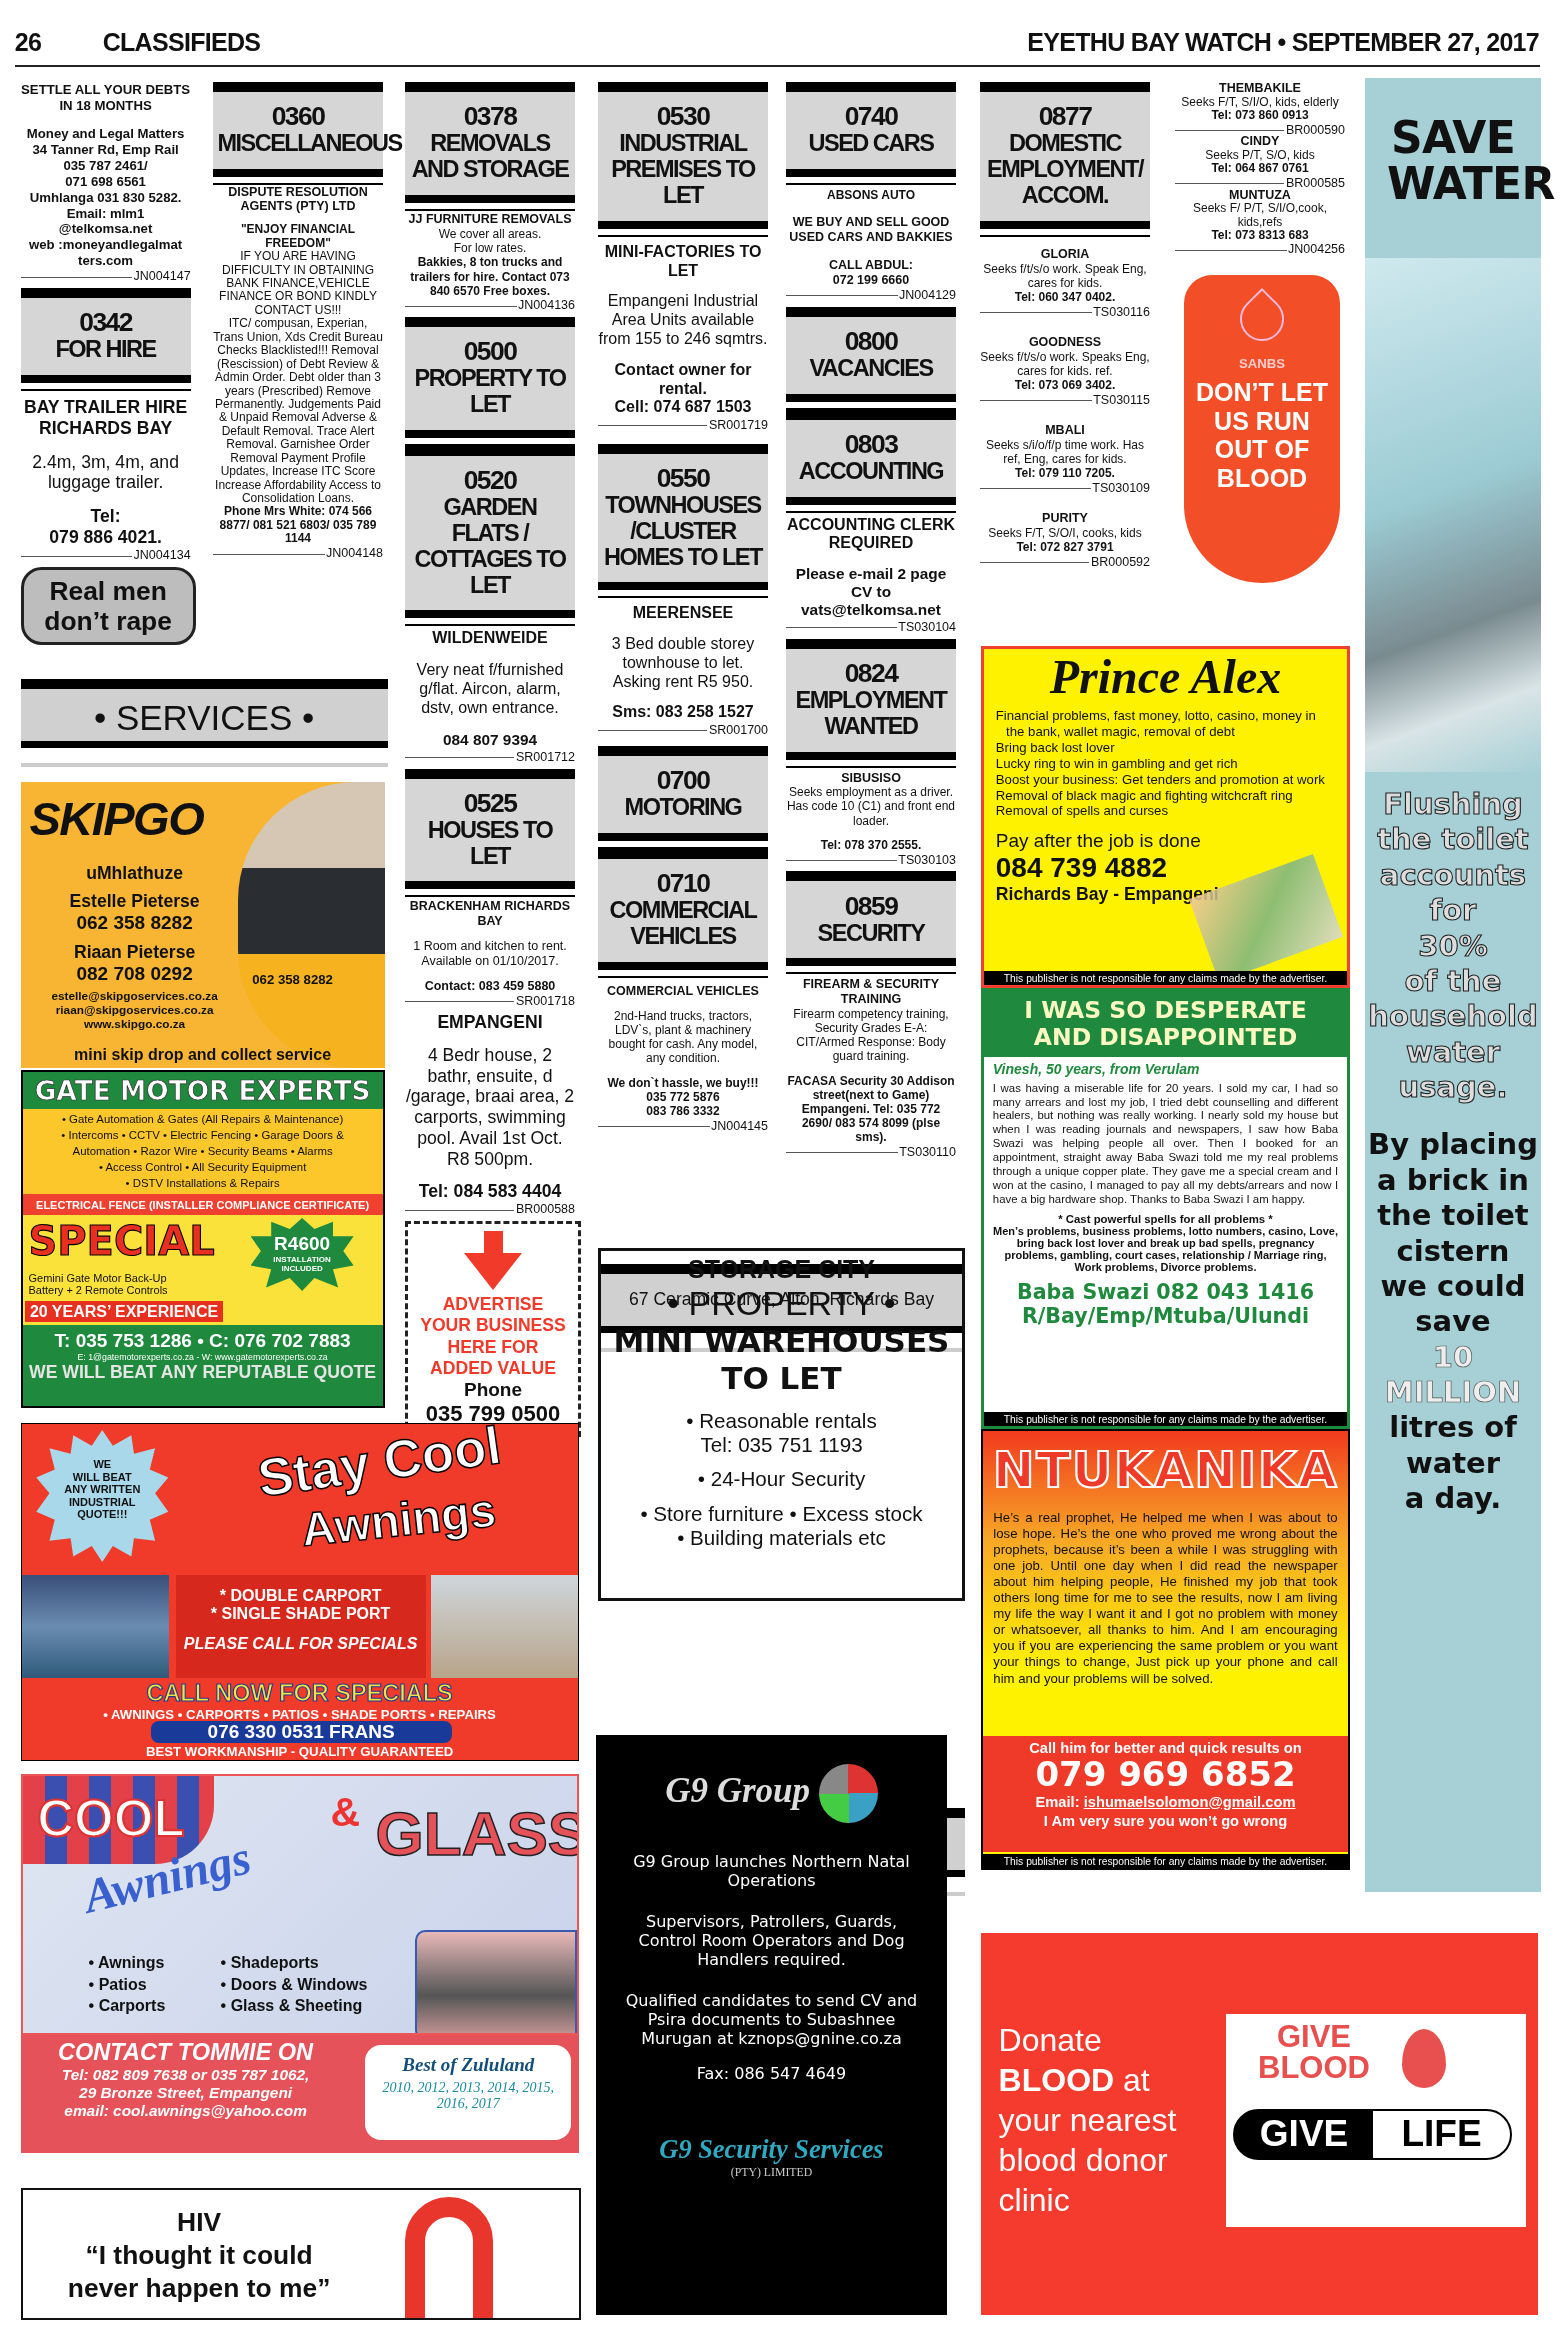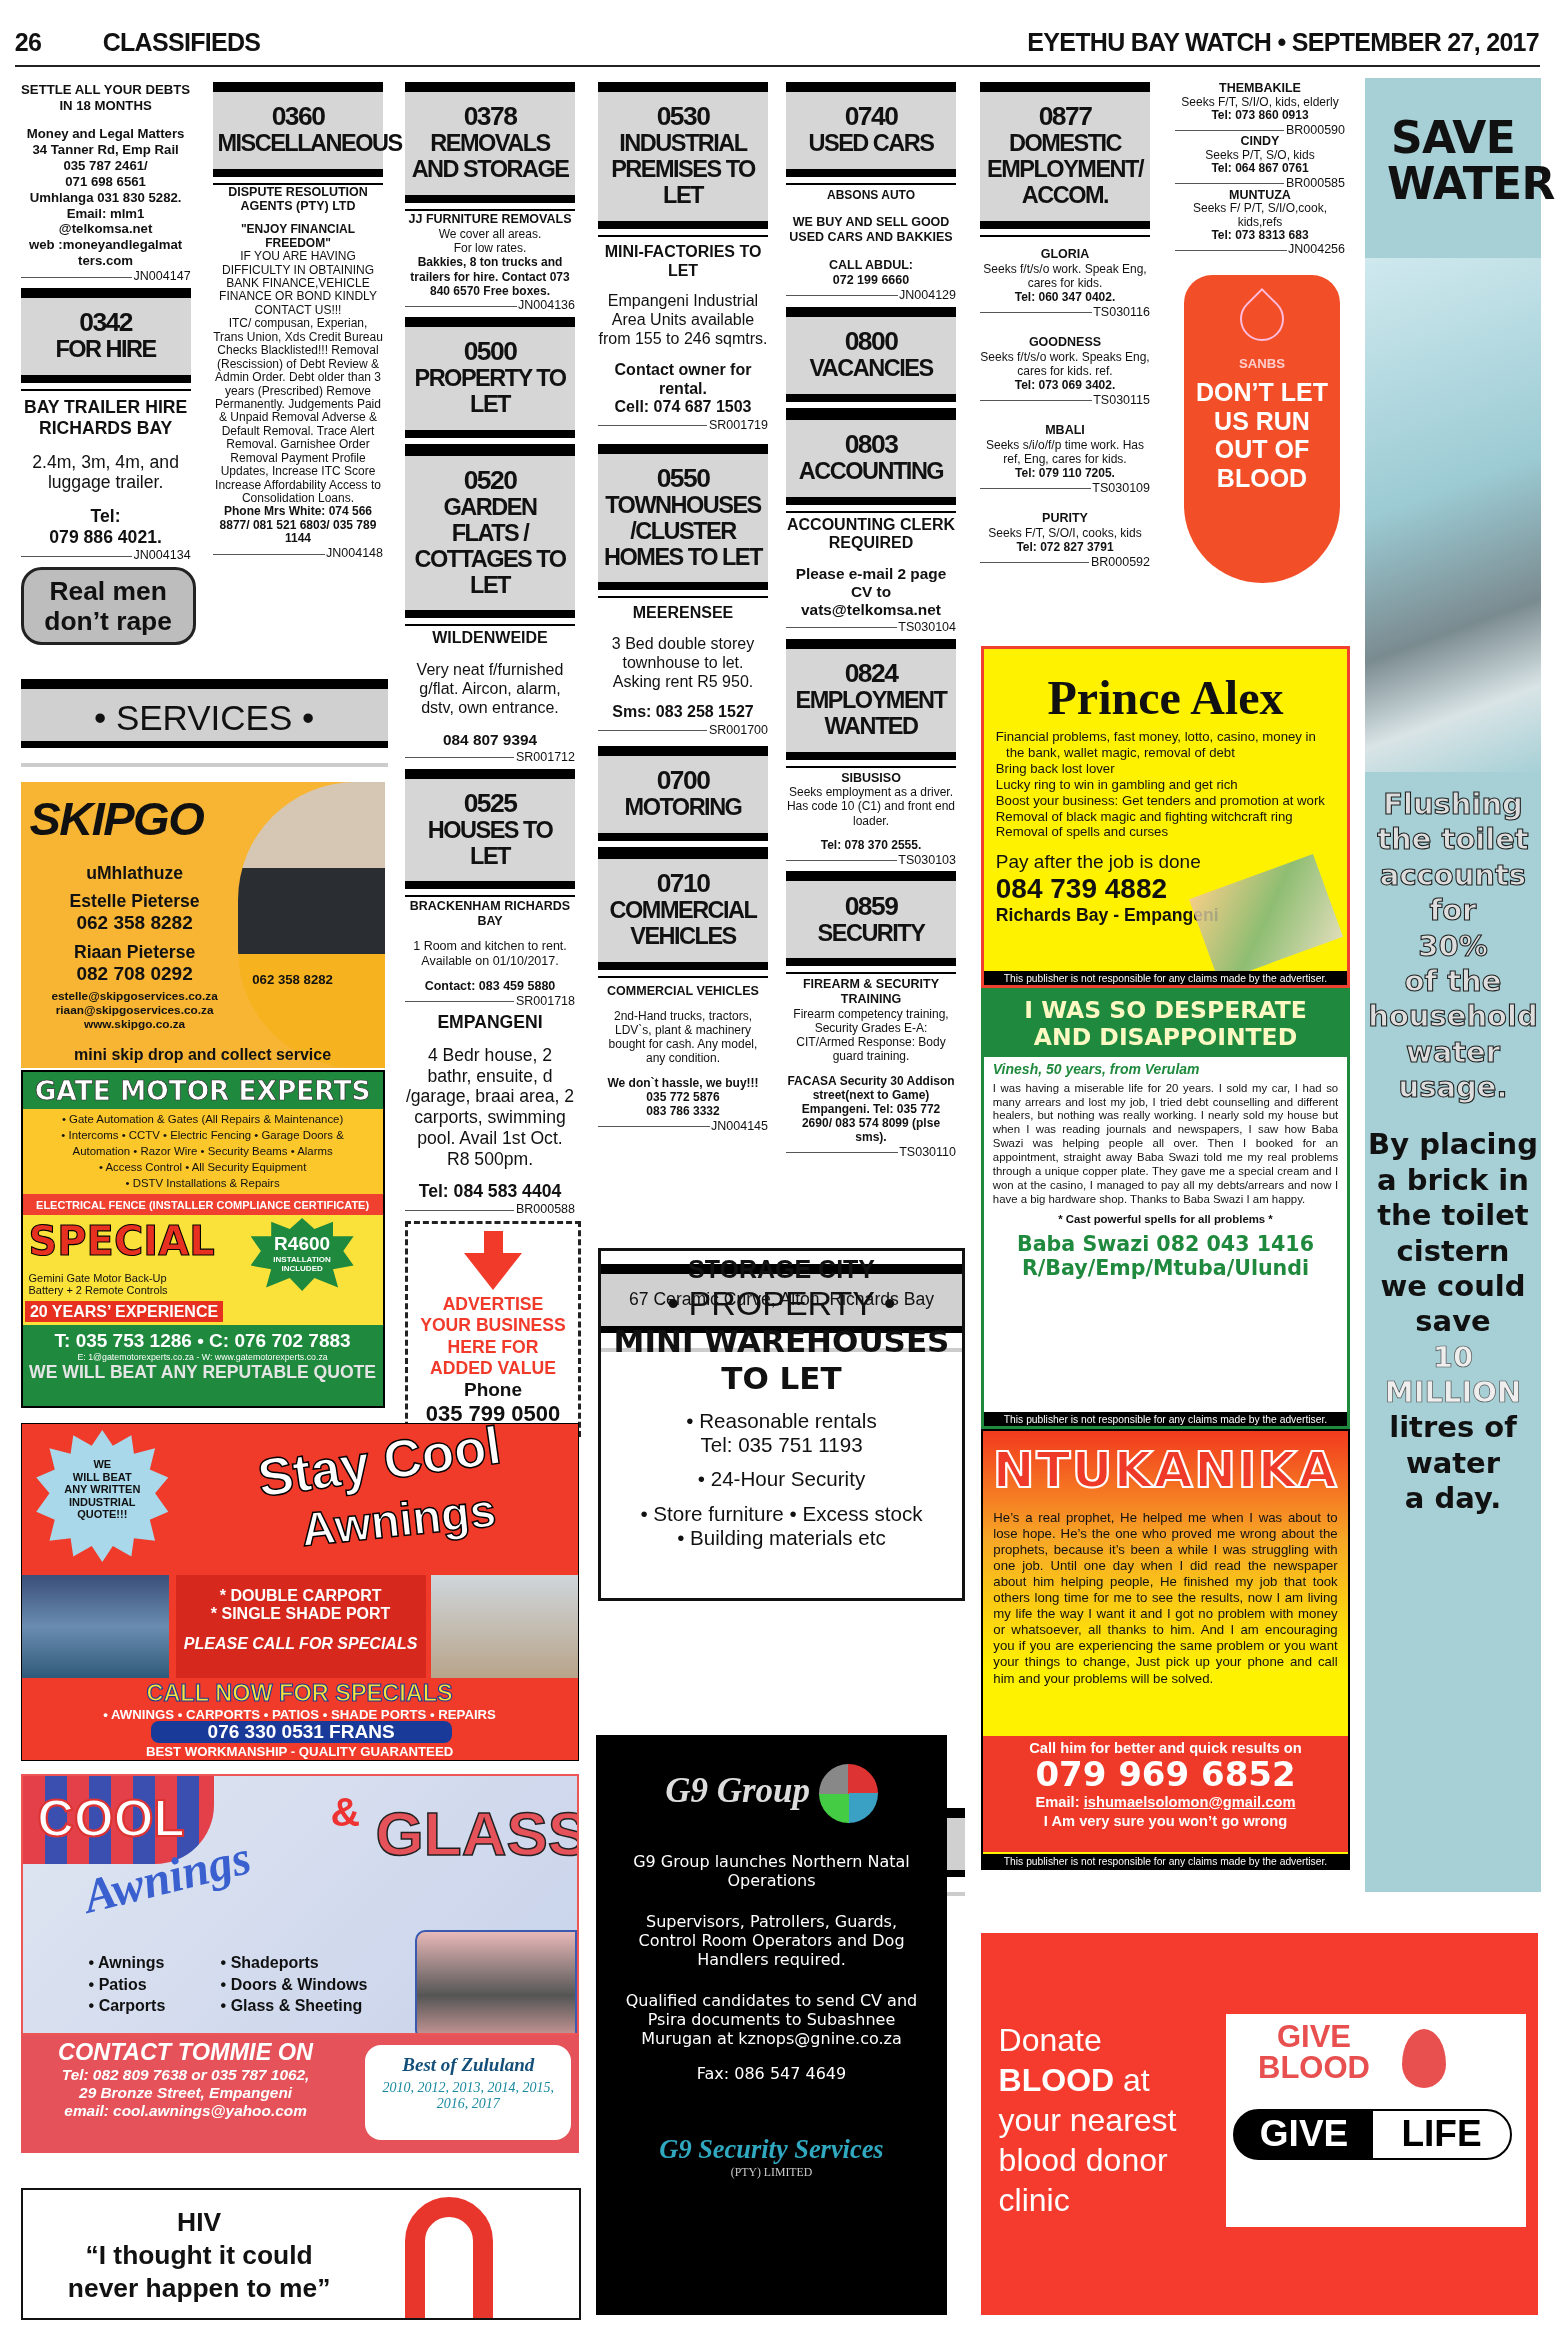--- a/index.html
+++ b/index.html
@@ -475,41 +475,42 @@
 
 <div class="abs" style="left:20.6px;top:2188px;width:560px;height:132px;border:2.9px solid #111;overflow:hidden">
   <div style="position:absolute;left:0;top:16px;width:353px;text-align:center;font-weight:bold;font-size:26.4px;line-height:1.25">
     <div>HIV</div>
     <div style="padding:0 29px">“I thought it could never happen to me”</div>
   </div>
   <div style="position:absolute;left:382px;top:7.3px;width:88px;height:176px;border:20.6px solid #e8362c;border-radius:44px 44px 0 0;transform:rotate(0deg)"></div>
 </div>
 
 <div class="abs" style="left:981px;top:646px;width:369px;height:342px;background:#fff200;border:3.7px solid #f04030;overflow:hidden">
-  <div style="font-family:'Liberation Serif',serif;font-weight:bold;font-size:48px;text-align:center;margin-top:21px">Prince Alex</div>
+  <div style="font-family:'Liberation Serif',serif;font-style:italic;font-weight:bold;font-size:48px;text-align:center;margin-top:0">Prince Alex</div>
   <ul style="list-style:none;padding:0 11.8px;font-size:13.2px;line-height:1.2;margin-top:4.4px">
     <li style="padding-left:10.3px;text-indent:-10.3px">Financial problems, fast money, lotto, casino, money in the bank, wallet magic, removal of debt</li>
     <li>Bring back lost lover</li>
     <li>Lucky ring to win in gambling and get rich</li>
     <li>Boost your business: Get tenders and promotion at work</li>
     <li>Removal of black magic and fighting witchcraft ring</li>
     <li>Removal of spells and curses</li>
   </ul>
   <div style="font-size:19px;margin:10.3px 11.8px 0">Pay after the job is done</div>
   <div style="font-weight:bold;font-size:28px;margin-left:11.8px">084 739 4882</div>
   <div style="font-weight:bold;font-size:17.6px;margin-left:11.8px">Richards Bay - Empangeni</div>
   <div style="position:absolute;right:14.7px;bottom:23.5px;width:132px;height:88px;background:linear-gradient(135deg,#f3c8a0,#7ab486,#d9d9d9);transform:rotate(-20deg);opacity:.85"></div>
   <div class="disclaim" style="position:absolute;left:0;right:0;bottom:0">This publisher is not responsible for any claims made by the advertiser.</div>
 </div>
 
 <div class="abs" style="left:981px;top:988px;width:369px;height:441px;background:#fff;border:3.7px solid #1f8a3d;overflow:hidden">
   <div style="background:#1f8a3d;color:#fef9c3;font-family:'DejaVu Sans',sans-serif;font-weight:bold;font-size:23.5px;line-height:1.15;text-align:center;padding:5.9px 22px">I WAS SO DESPERATE AND DISAPPOINTED</div>
   <div style="color:#1f8a3d;font-weight:bold;font-style:italic;font-size:14px;margin:4.4px 8.8px">Vinesh, 50 years, from Verulam</div>
   <div style="font-size:11.4px;line-height:1.22;text-align:justify;margin:4.4px 8.8px">I was having a miserable life for 20 years. I sold my car, I had so many arrears and lost my job, I tried debt counselling and different healers, but nothing was really working. I nearly sold my house but when I was reading journals and newspapers, I saw how Baba Swazi was helping people all over. Then I booked for an appointment, straight away Baba Swazi told me my real problems through a unique copper plate. They gave me a special cream and I won at the casino, I managed to pay all my debts/arrears and now I have a big hardware shop. Thanks to Baba Swazi I am happy.</div>
   <div style="font-weight:bold;font-size:11.4px;text-align:center;margin-top:5.9px">* Cast powerful spells for all problems *</div>
+  <div style="font-weight:bold;font-size:11px;text-align:center;margin:0 7.3px">Men’s problems, business problems, lotto numbers, casino, Love, bring back lost lover and break up bad spells, pregnancy problems, gambling, court cases, relationship / Marriage ring, Work problems, Divorce problems.</div>
   <div style="color:#1f8a3d;font-family:'DejaVu Sans',sans-serif;font-weight:bold;font-size:20.6px;text-align:center;margin-top:7.3px">Baba Swazi 082 043 1416</div>
   <div style="color:#1f8a3d;font-family:'DejaVu Sans',sans-serif;font-weight:bold;font-size:20.6px;text-align:center">R/Bay/Emp/Mtuba/Ulundi</div>
   <div class="disclaim" style="position:absolute;left:0;right:0;bottom:0">This publisher is not responsible for any claims made by the advertiser.</div>
 </div>
 
 <div class="abs" style="left:981px;top:1429px;width:369px;height:441px;background:linear-gradient(#f23a1e 0%,#f7a826 25%,#fff200 55%,#fff200 100%);border:2.2px solid #000;overflow:hidden">
   <div style="font-family:'DejaVu Sans',sans-serif;font-weight:bold;font-size:50px;color:#ef3a2a;-webkit-text-stroke:2.2px #fff;text-align:center;margin-top:10.3px;letter-spacing:1.5px">NTUKANIKA</div>
   <div style="font-size:13.2px;line-height:1.22;text-align:justify;margin:10.3px 10.3px 0">He’s a real prophet, He helped me when I was about to lose hope. He’s the one who proved me wrong about the prophets, because it’s been a while I was struggling with one job. Until one day when I did read the newspaper about him helping people, He finished my job that took others long time for me to see the results, now I am living my life the way I want it and I got no problem with money or whatsoever, all thanks to him. And I am encouraging you if you are experiencing the same problem or you want your things to change, Just pick up your phone and call him and your problems will be solved.</div>
   <div style="position:absolute;left:0;right:0;bottom:16px;height:116px;background:#ef3a2a;color:#fff;text-align:center">
     <div style="font-weight:bold;font-size:14.7px;margin-top:4.4px">Call him for better and quick results on</div>

